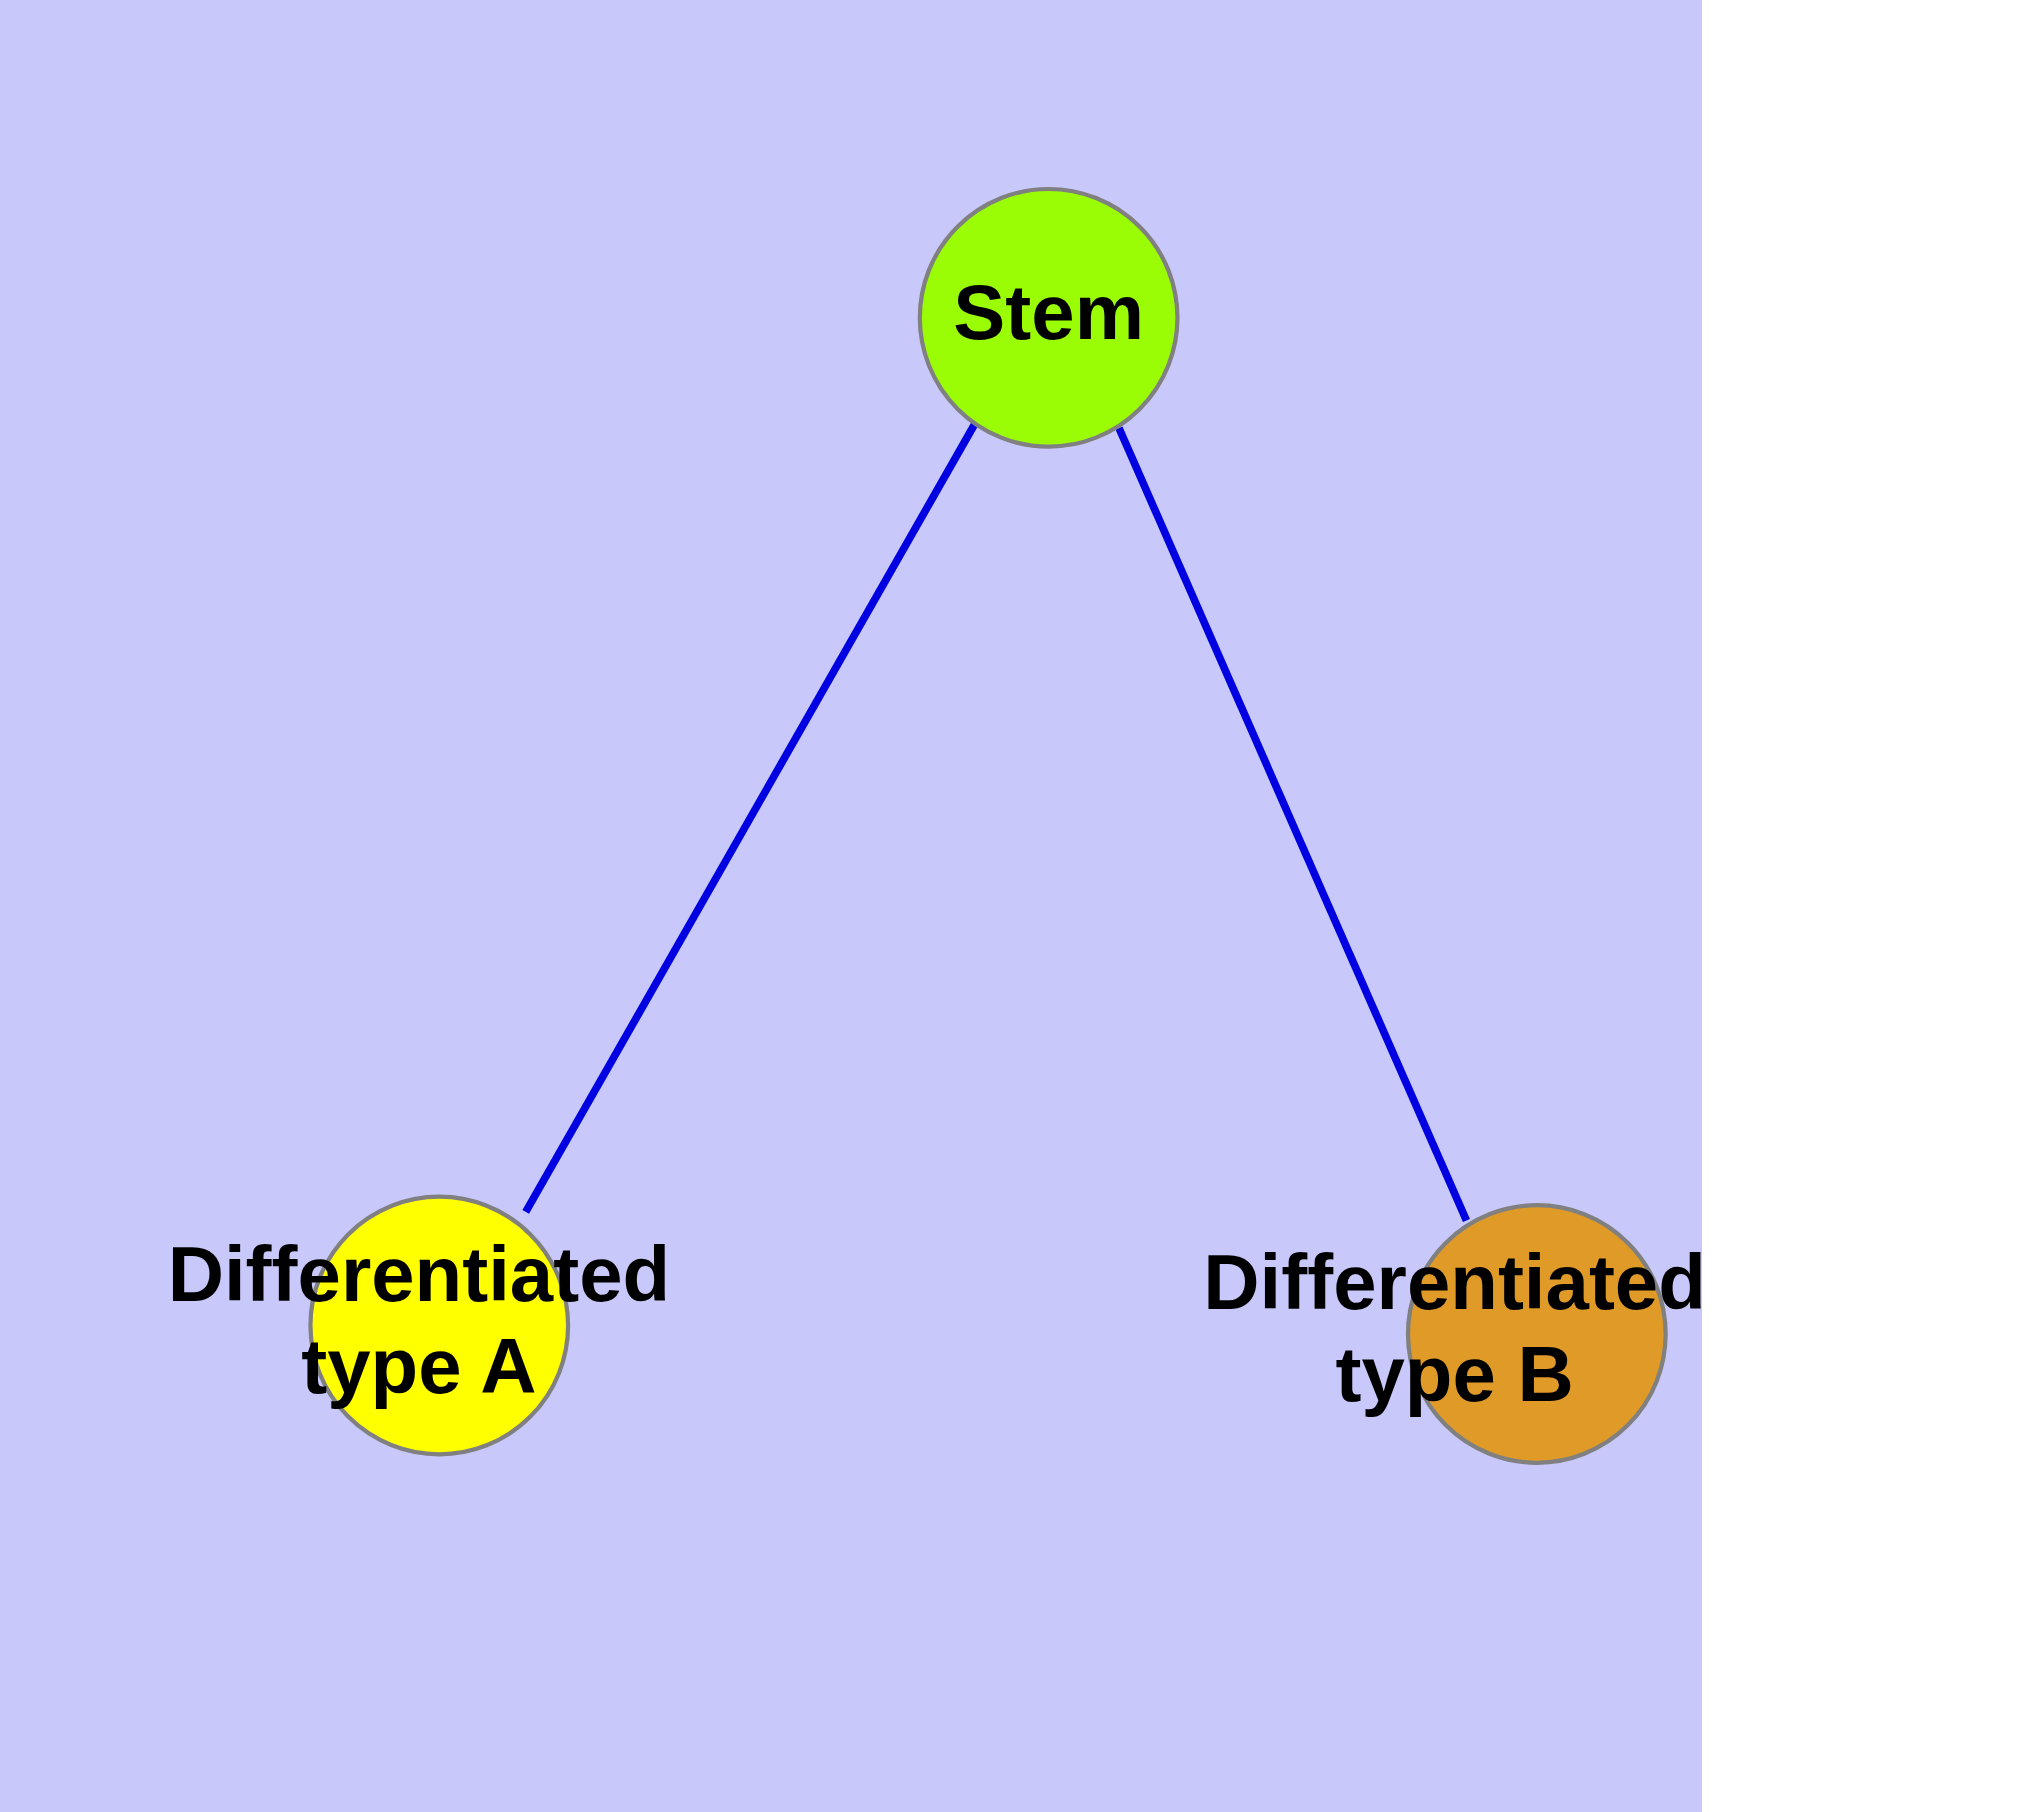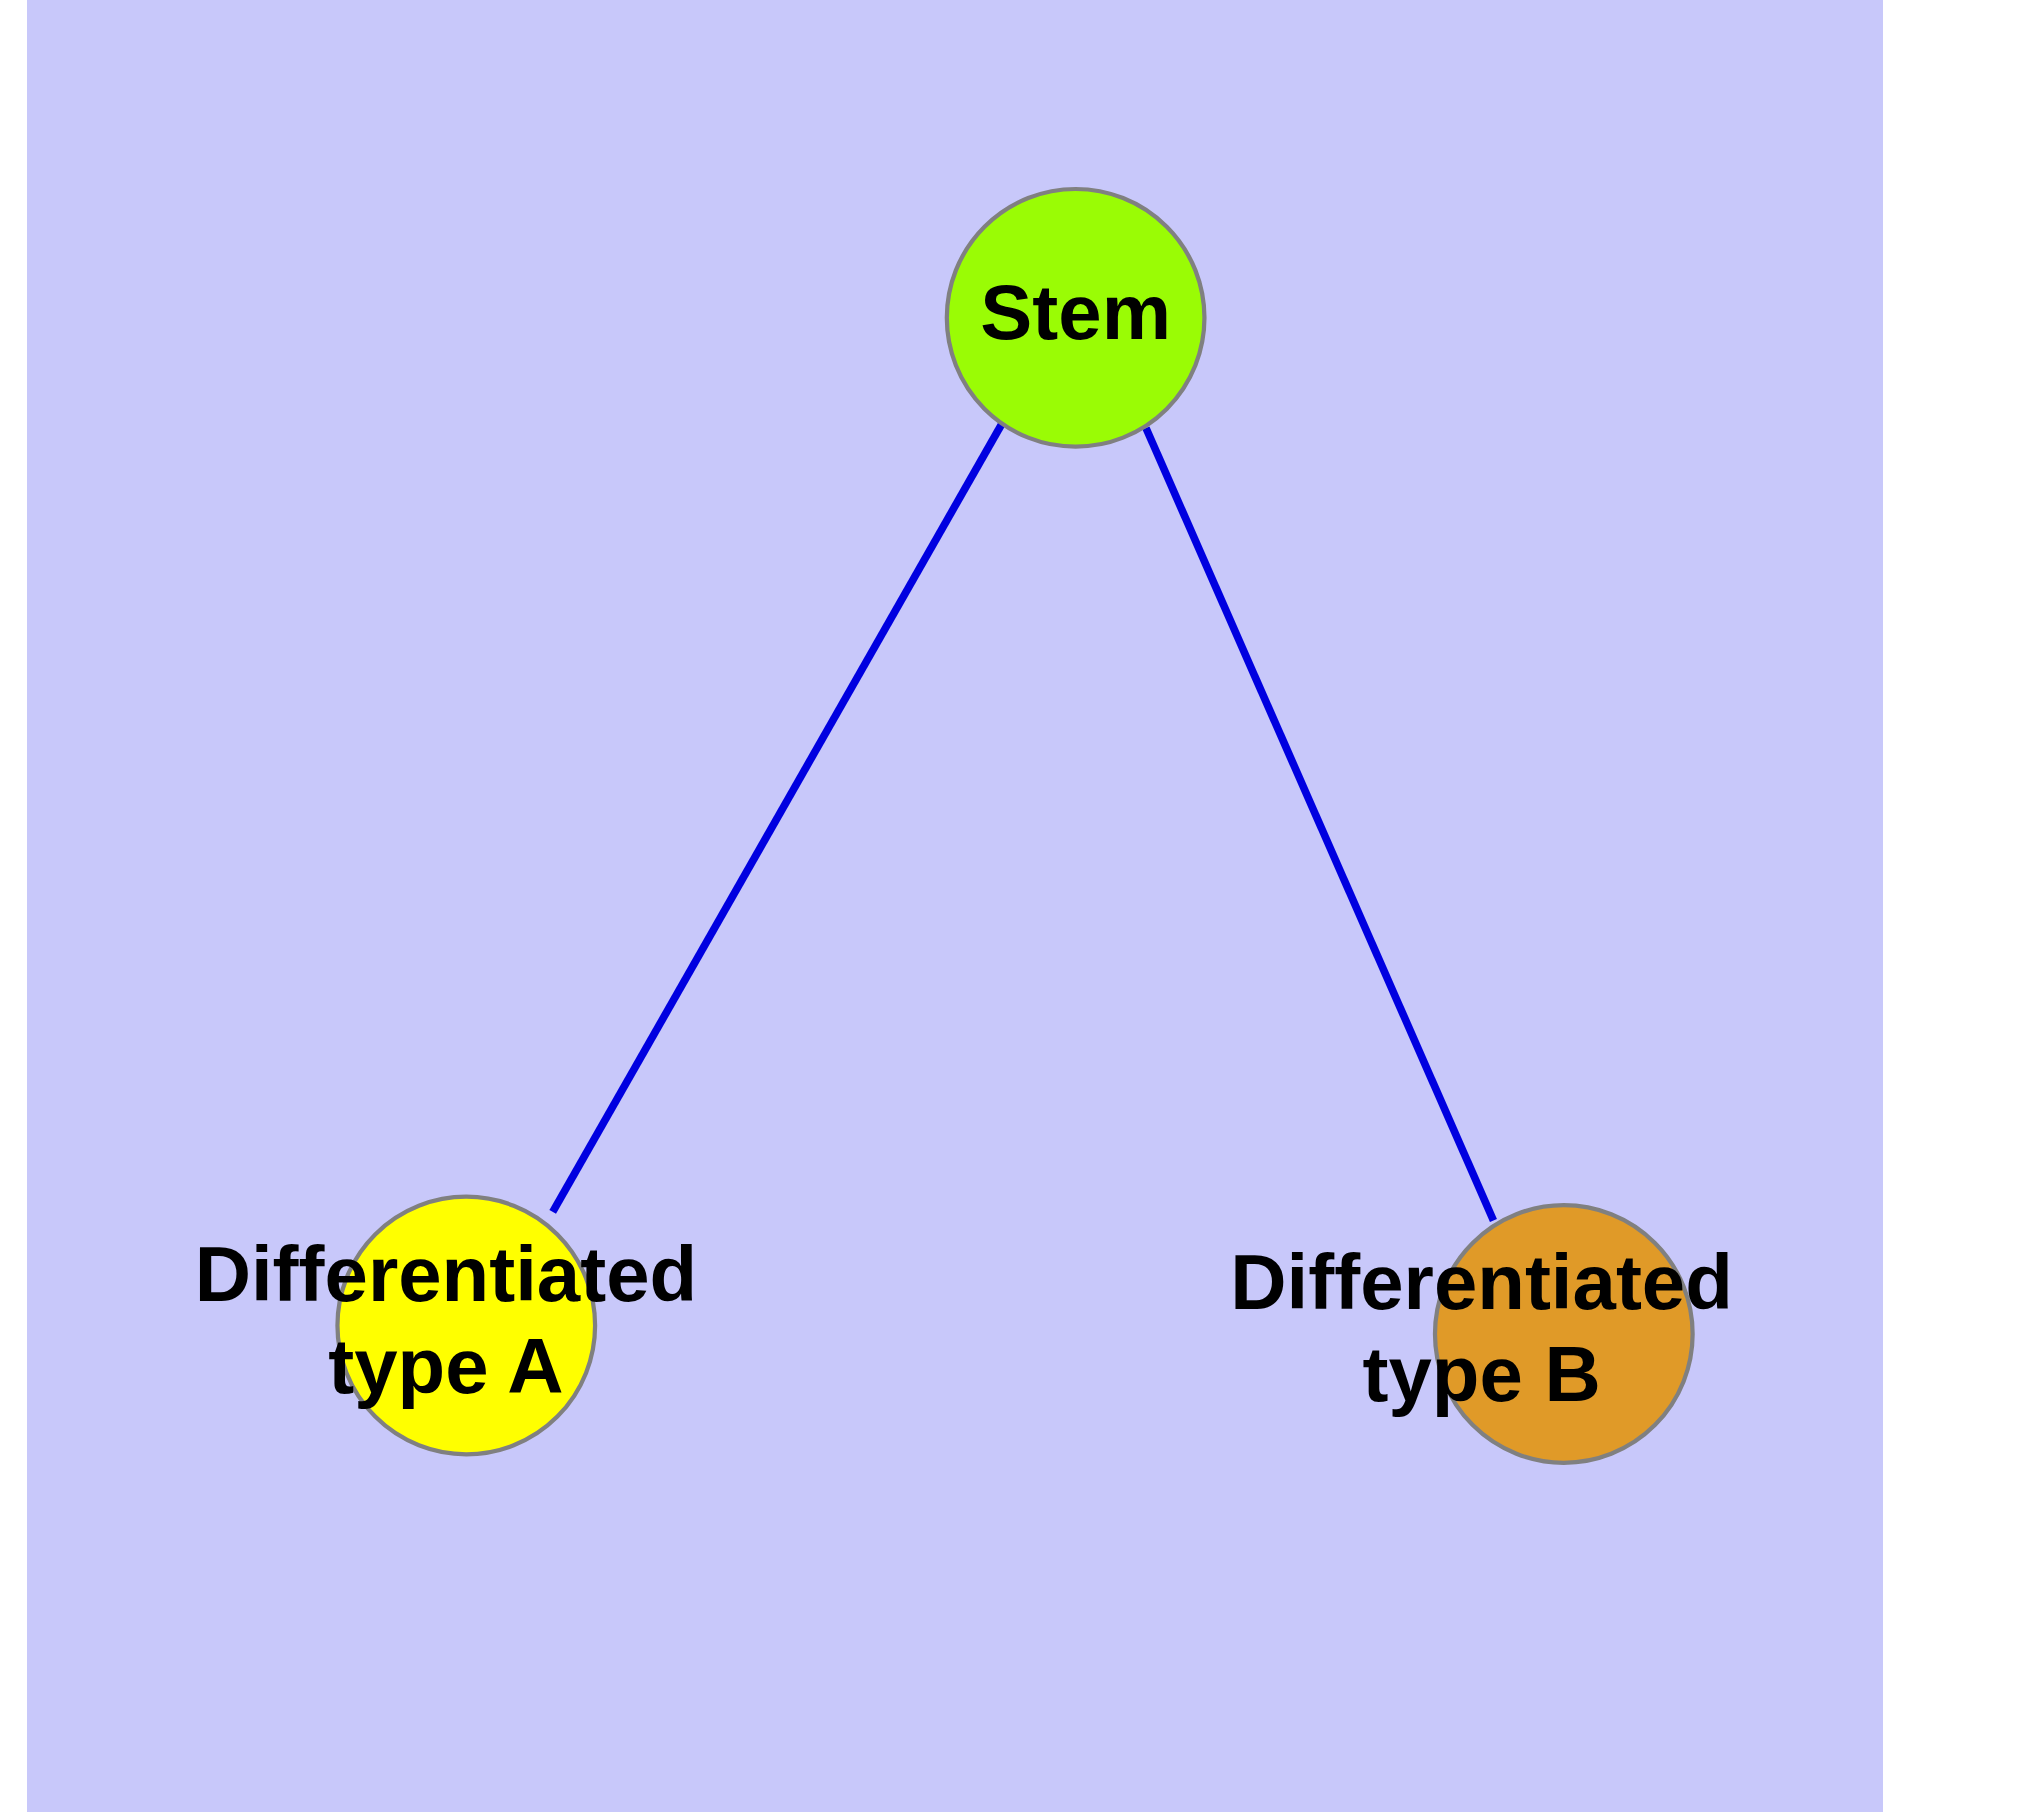--- a/index.html
+++ b/index.html
@@ -33,21 +33,21 @@
     font-family: "Liberation Sans", sans-serif;
     font-weight: bold;
     fill: #000000;
     text-anchor: middle;
     dominant-baseline: middle;
   }
 </style>
 </head>
 <body>
 
-<div id="canvas" style="width: 1856px; height: 1812px; margin-left: 27px;">
+<div id="canvas" style="width: 1702px; height: 1812px;">
 
   <div id="bg-rect" style="background: rgb(200, 200, 250); width: 2021px; height: 1812px;"></div>
 
   <svg id="graph-svg" viewBox="0 0 2384 2138" xmlns="http://www.w3.org/2000/svg">
 
     <g>
       <line id="edge-0" stroke-linecap="butt" x1="1150" y1="500" x2="620" y2="1430" stroke="#0000e0" stroke-width="9"></line>
       <line id="edge-1" stroke-linecap="butt" x1="1320" y1="505" x2="1730" y2="1440" stroke="#0000e0" stroke-width="9"></line>
     </g>
 

